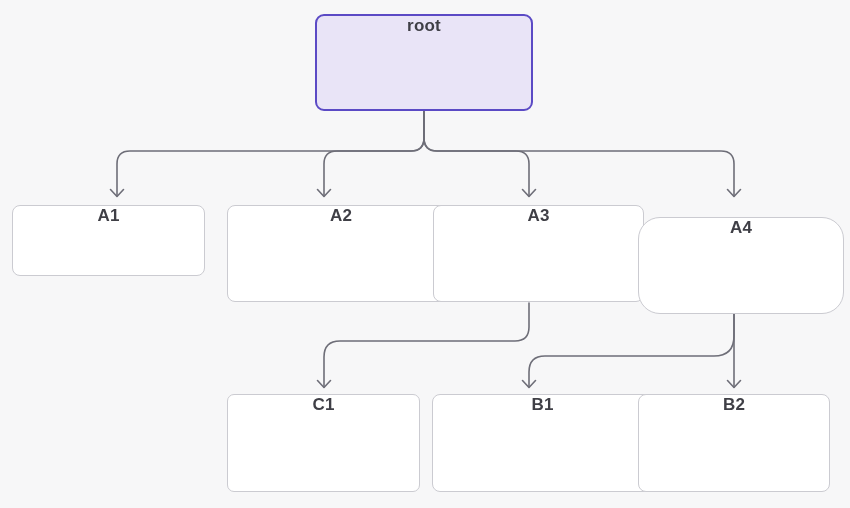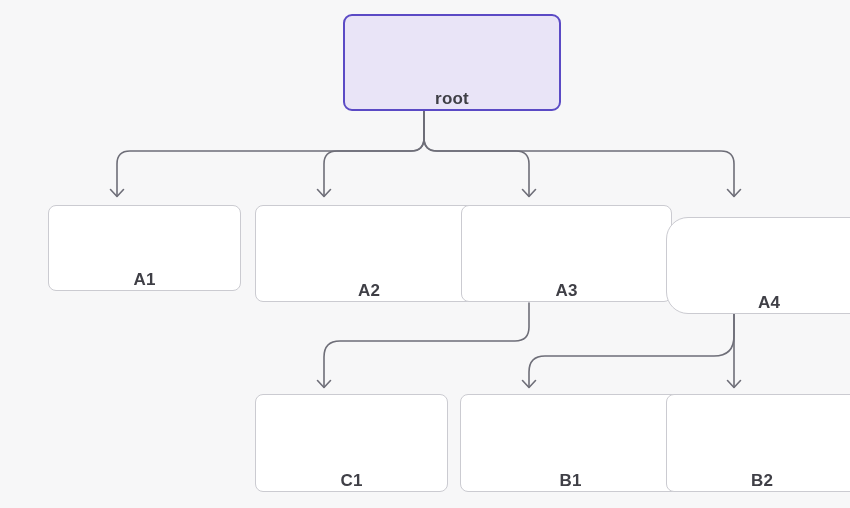--- a/index.html
+++ b/index.html
@@ -25,46 +25,45 @@
   .edges-layer path {
     fill: none;
     stroke: #6e6e78;
     stroke-width: 1.6;
     stroke-linecap: round;
     stroke-linejoin: round;
   }
   .node {
     position: absolute;
     display: flex;
-    align-items: flex-end;
+    align-items: flex-start;
     justify-content: center;
     background: #ffffff;
     border: 1px solid #cbcbd1;
     border-radius: 8px;
     color: #3f3f46;
     font-size: 17px;
     font-weight: 600;
     letter-spacing: 0.2px;
     box-sizing: border-box;
     cursor: default;
     user-select: none;
-    margin-left: 28px;
   }
   .node.accent {
     background: #e9e4f7;
     border: 2px solid #5b4ac5;
     border-radius: 9px;
   }
   
   .pos-root { left: 315px; top: 14px;  width: 218px; height: 97px; }
-  .pos-a1   { left: 20px;  top: 205px; width: 193px; height: 86px; }
+  .pos-a1   { left: 12px;  top: 205px; width: 193px; height: 71px; }
   .pos-a2   { left: 227px; top: 205px; width: 228px; height: 97px; }
   .pos-a3   { left: 433px; top: 205px; width: 211px; height: 97px; }
   .pos-a4   { left: 638px; top: 217px; width: 206px; height: 97px; border-radius: 22px; }
-  .pos-c1   { left: 227px; top: 394px; width: 193px; height: 98px; }
+  .pos-c1   { left: 227px; top: 394px; width: 193px; height: 98px; border-radius: 7px; }
   .pos-b1   { left: 432px; top: 394px; width: 221px; height: 98px; }
   .pos-b2   { left: 638px; top: 394px; width: 192px; height: 98px; }
 </style>
 </head>
 <body>
 
 <div class="canvas">
 
   <svg class="edges-layer" viewBox="0 0 850 508" xmlns="http://www.w3.org/2000/svg">
 

